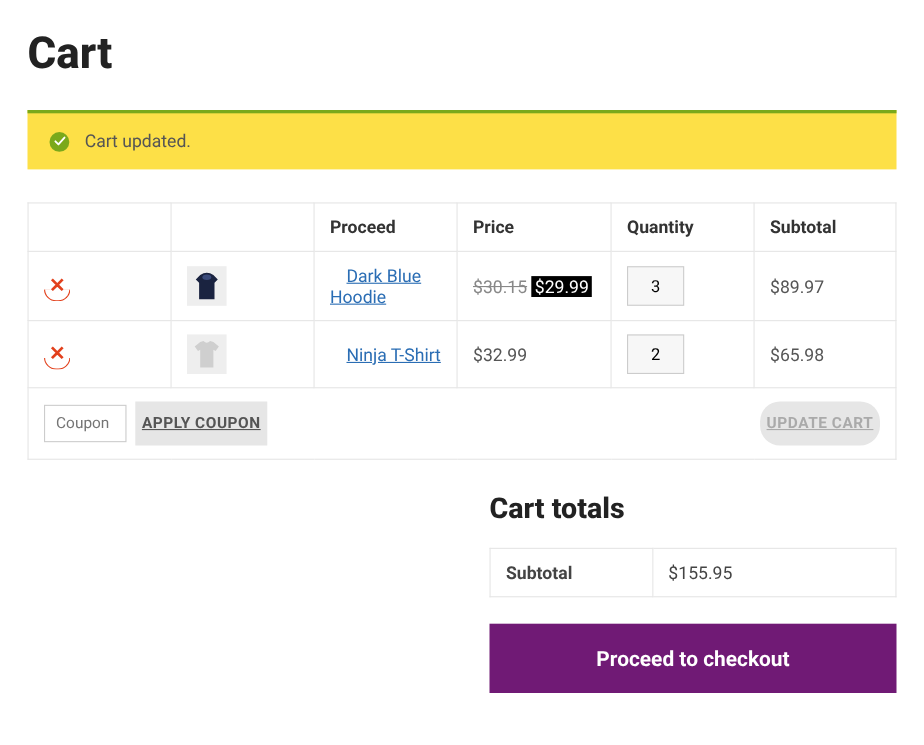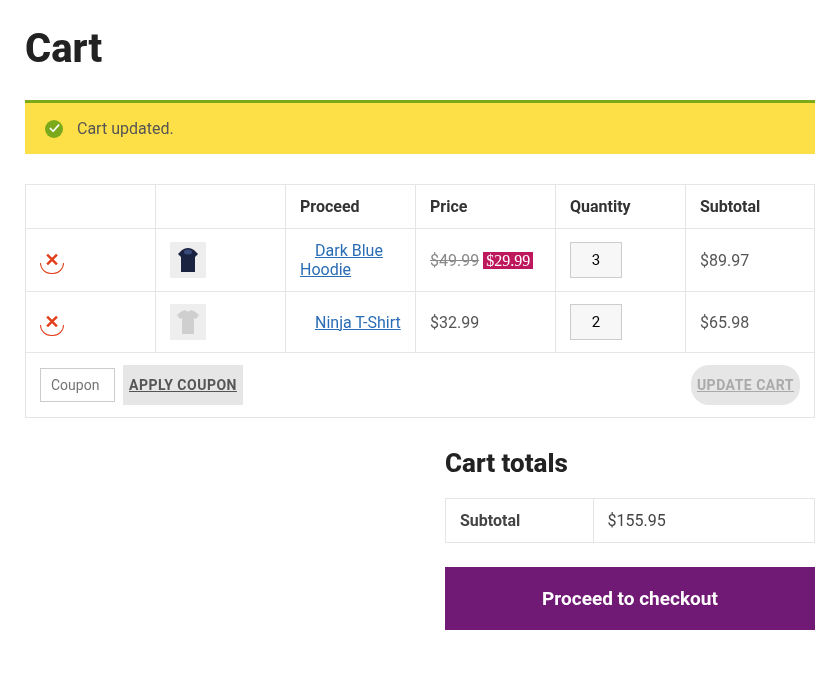--- a/index.html
+++ b/index.html
@@ -92,25 +92,24 @@
     text-decoration: underline;
     cursor: pointer;
     margin-left: 15px;
   }
   .price-cell .strike {
     text-decoration: line-through;
     color: #888;
     margin-right: 4px;
   }
   .price-cell .sale {
-    background: #be185d;
+    background: #000000;
     color: #fff;
     padding: 0 3px;
     display: inline;
-    font-family: Liberation Serif, serif;
   }
   .price-cell { color: #555; }
   .subtotal-cell { color: #555; }
   .qty-input {
     width: 52px;
     padding: 8px 6px;
     border: 1px solid #ccc;
     background: #f7f7f7;
     text-align: center;
     font-size: 15px;
@@ -230,21 +229,21 @@
           <svg viewBox="0 0 24 28">
             <path d="M6 4 Q12 0 18 4 L22 8 L19 11 L19 26 L5 26 L5 11 L2 8 Z" fill="#1a2340"></path>
             <ellipse cx="12" cy="6" rx="4" ry="2.5" fill="#3a4a7a"></ellipse>
           </svg>
         </span>
       </td>
       <td>
         <a class="product-link">Dark Blue Hoodie</a>
       </td>
       <td class="price-cell">
-        <span class="strike">$49.99</span><span class="sale">$29.99</span>
+        <span class="strike">$30.15</span><span class="sale">$29.99</span>
       </td>
       <td>
         <input class="qty-input" type="text" value="3" style="">
       </td>
       <td class="subtotal-cell">$89.97</td>
     </tr>
     <tr>
       <td>
         <span class="remove-btn">
           <span>✕</span>

